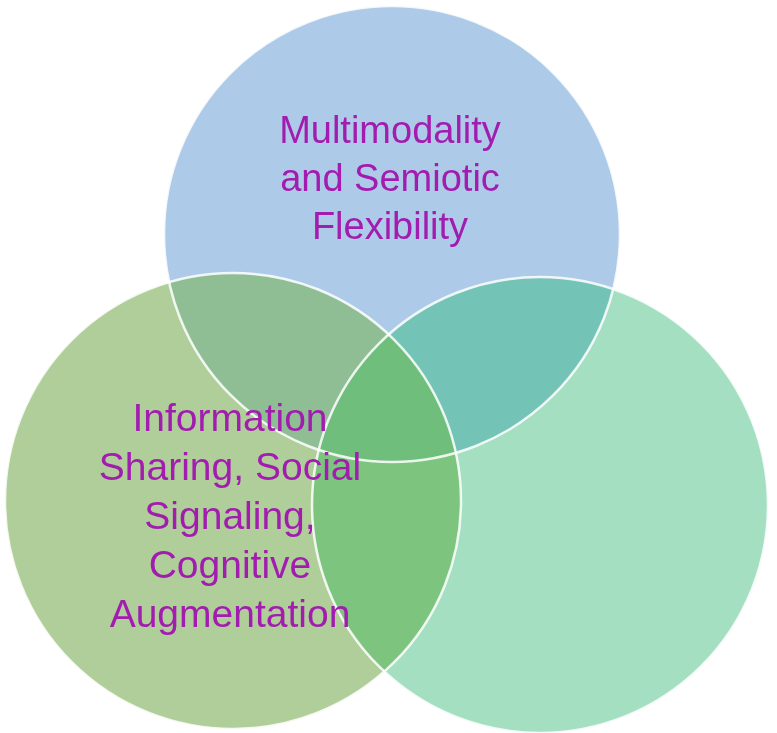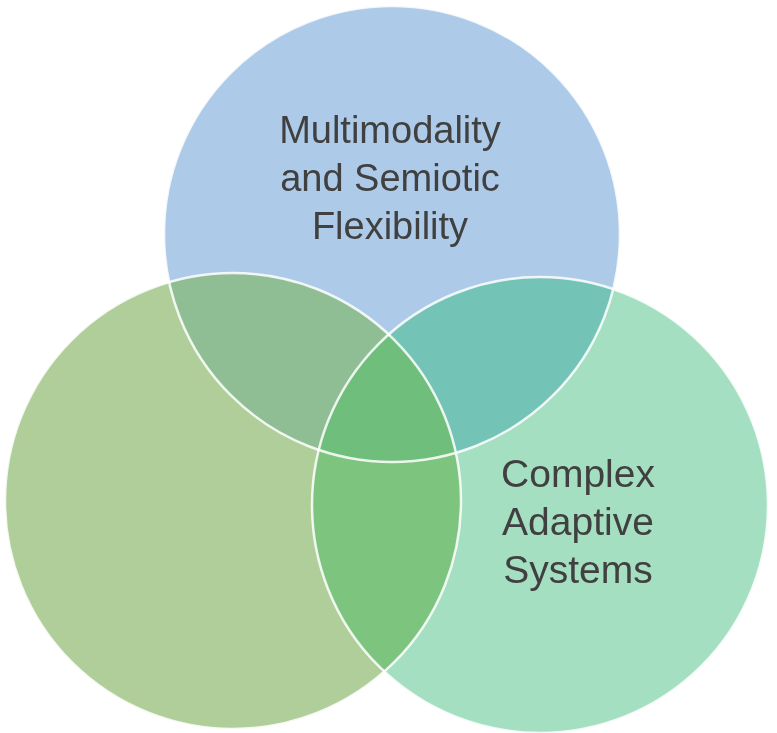--- a/index.html
+++ b/index.html
@@ -18,21 +18,21 @@
   .venn-svg {
     position: absolute;
     left: 0;
     top: 0;
     display: block;
   }
   .label {
     position: absolute;
     white-space: pre-line;
     text-align: center;
-    color: #404040;
+    color: #a21caf;
     -webkit-user-select: none;
     user-select: none;
   }
   .label-top {
     left: 190px;
     top: 106px;
     width: 400px;
     font-size: 38px;
     line-height: 48px;
   }
@@ -94,18 +94,20 @@
     <circle cx="392" cy="234" r="228" fill="none" stroke-width="2.5" opacity="0.85" stroke="#ffffff"></circle>
     <circle cx="233" cy="501" r="228" fill="none" stroke-width="2.5" opacity="0.85" stroke="#ffffff"></circle>
     <circle cx="540" cy="505" r="228" fill="none" stroke-width="2.5" opacity="0.85" stroke="#ffffff"></circle>
   </svg>
 
   <div class="label label-top">Multimodality
 and Semiotic
 Flexibility</div>
 
 
+  <div class="label label-left">Information
+Sharing, Social
+Signaling,
+Cognitive
+Augmentation</div>
 
-  <div class="label label-right">Complex
-Adaptive
-Systems</div>
 
 </div>
 
 </body></html>

